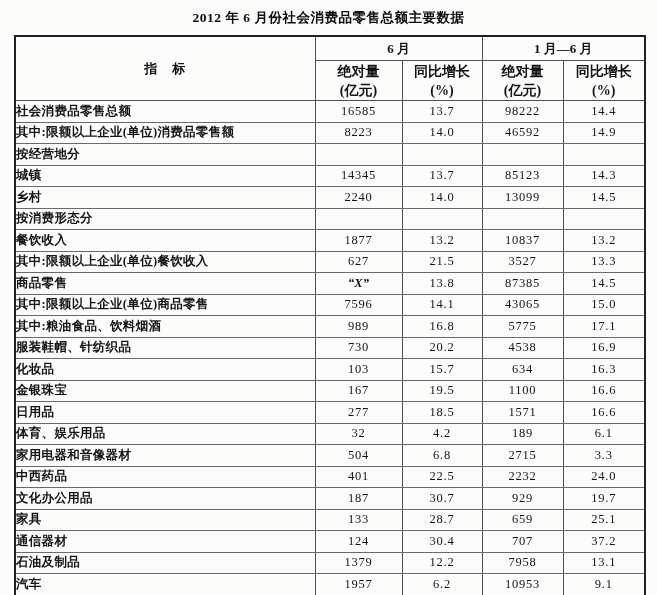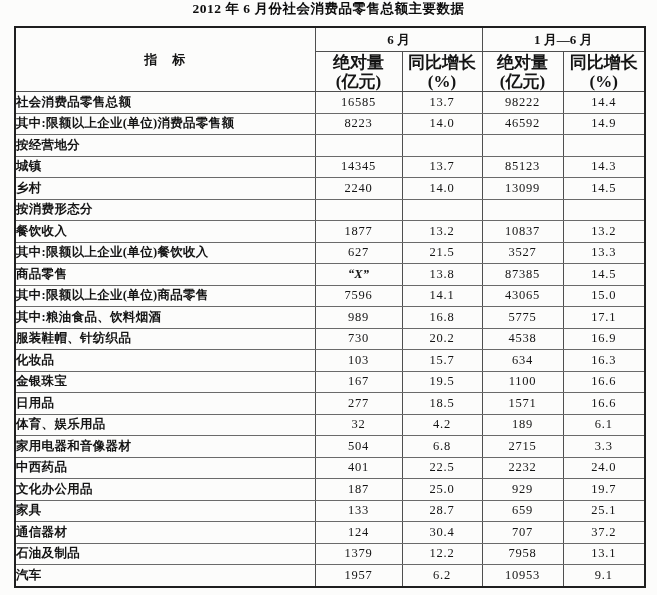--- a/index.html
+++ b/index.html
@@ -8,21 +8,21 @@
   }
   body {
     width: 657px;
     height: 595px;
     background: #fcfcfb;
     color: #141414;
     font-family: "Liberation Serif", "DejaVu Serif", serif;
     overflow: hidden;
   }
   .page {
-    padding-top: 0;
+    padding-top: 9px;
   }
   .doc-title {
     text-align: center;
     font-weight: bold;
     font-size: 13.5px;
     letter-spacing: 0.5px;
     color: #0d0d0d;
   }
   table.data-table {
     border-collapse: collapse;
@@ -49,21 +49,21 @@
     font-size: 13px;
   }
   .hdr-span {
     height: 23px;
   }
   .hdr-sub {
     height: 39px;
   }
   .hdr-sub .l1, .hdr-sub .l2 {
     line-height: 19px;
-    font-size: 17px;
+    font-size: 14px;
   }
   .indicator-hdr {
     font-size: 13.5px;
     letter-spacing: 1px;
   }
   .data-table tbody td {
     height: 20.5px;
     font-size: 12.5px;
     vertical-align: middle;
   }
@@ -251,21 +251,21 @@
         <tr>
           <td class="label-cell ind4">中西药品</td>
           <td class="value-cell">401</td>
           <td class="value-cell">22.5</td>
           <td class="value-cell">2232</td>
           <td class="value-cell">24.0</td>
         </tr>
         <tr>
           <td class="label-cell ind4">文化办公用品</td>
           <td class="value-cell">187</td>
-          <td class="value-cell">25.0</td>
+          <td class="value-cell">30.7</td>
           <td class="value-cell">929</td>
           <td class="value-cell">19.7</td>
         </tr>
         <tr>
           <td class="label-cell ind4">家具</td>
           <td class="value-cell">133</td>
           <td class="value-cell">28.7</td>
           <td class="value-cell">659</td>
           <td class="value-cell">25.1</td>
         </tr>

